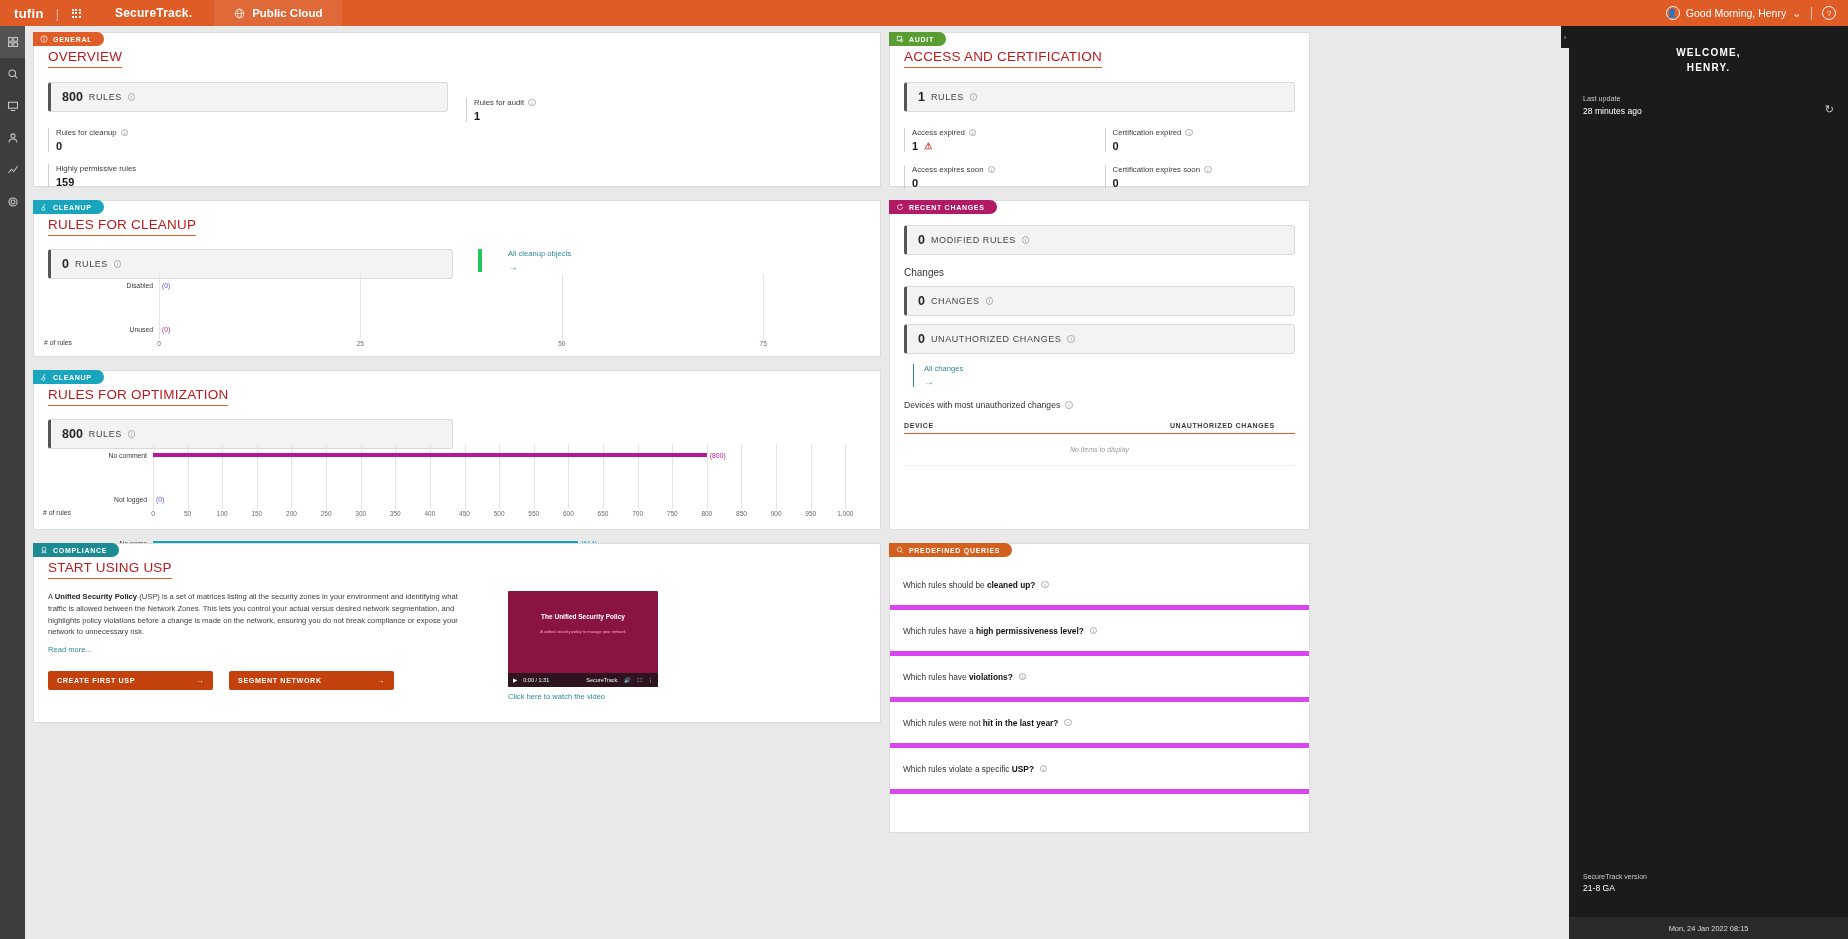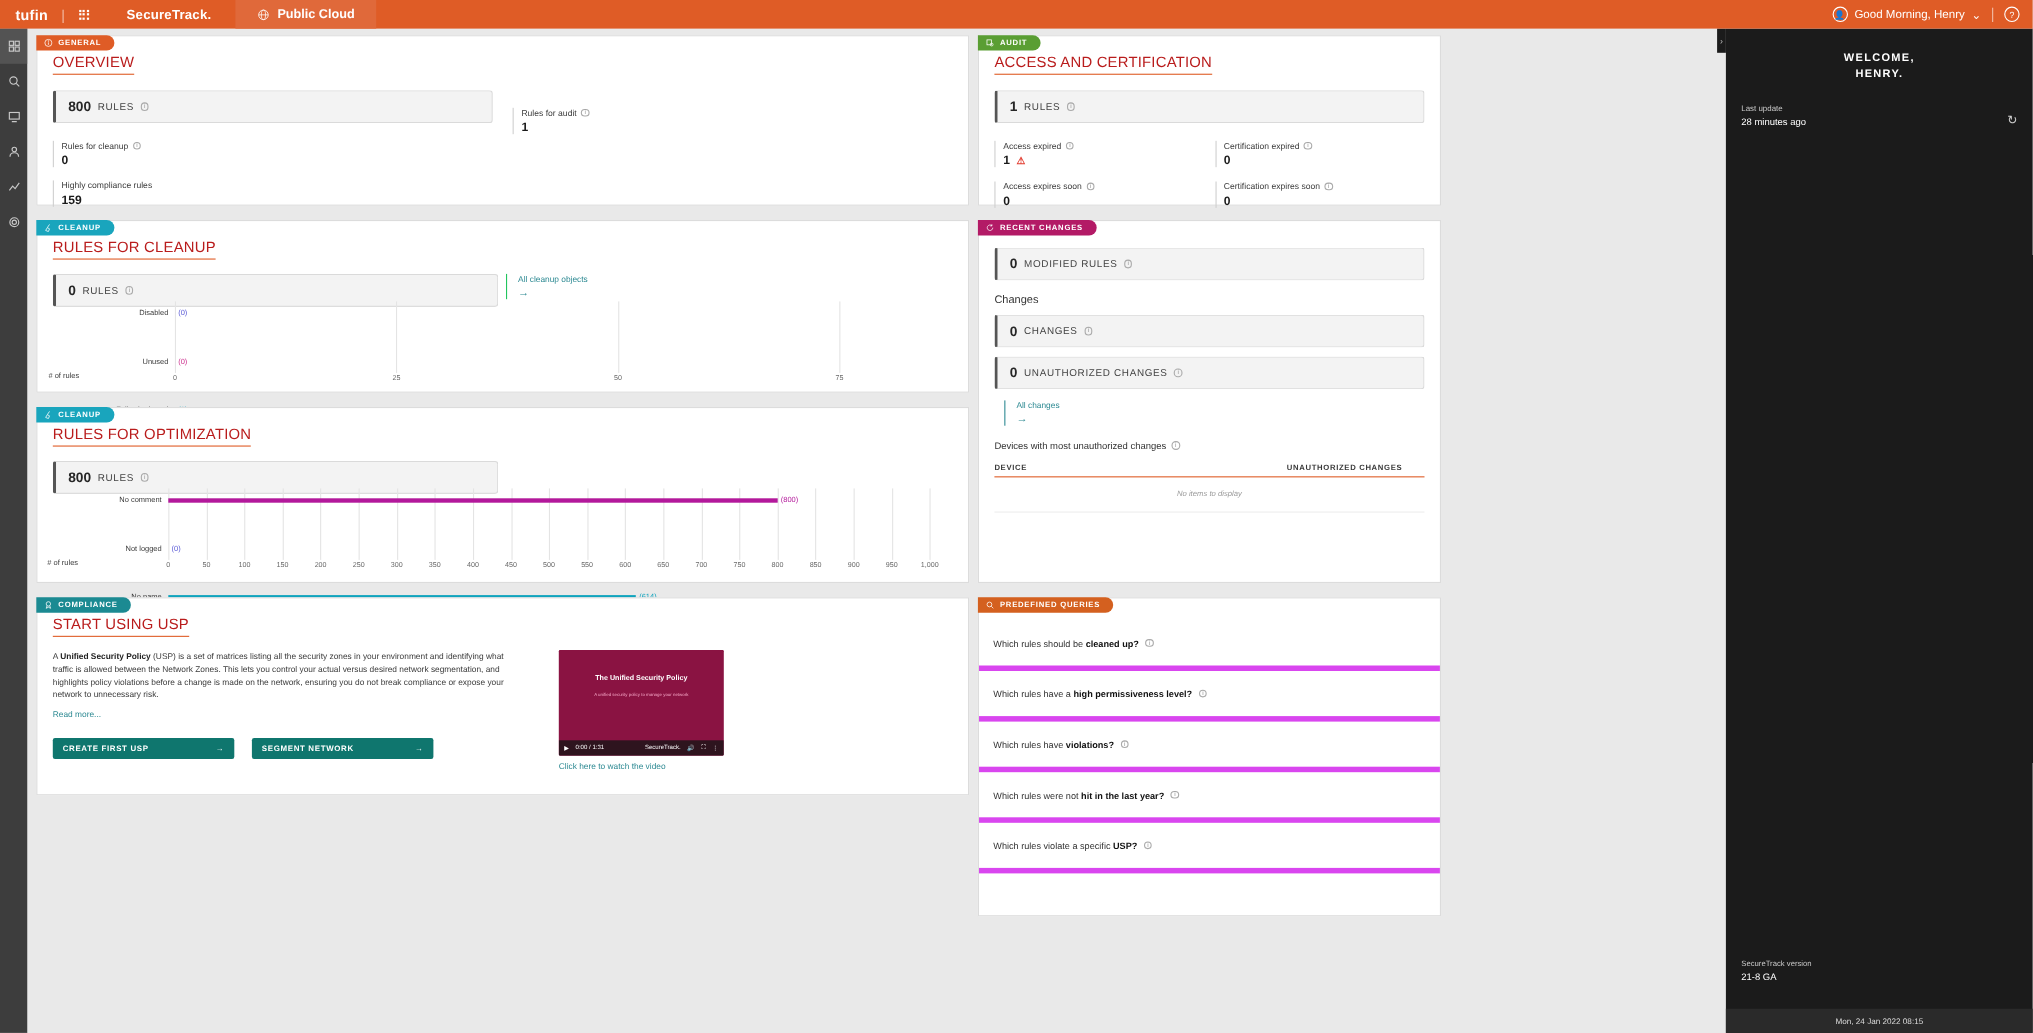--- a/index.html
+++ b/index.html
@@ -140,21 +140,21 @@
   }
   .dtable td {
     font-size: 7px; color: #9a9a9a; font-style: italic; text-align: center;
     padding: 12px 0; border-bottom: 1px solid #ededed;
   }
 
   
   .cbody { font-size: 7.6px; color: #3c3c3c; line-height: 1.55; }
   .cbody b { color: #222; }
   .btn-o {
-    height: 19px; width: 165px; background: #0f766e; border-radius: 2px;
+    height: 19px; width: 165px; background: #c2410c; border-radius: 2px;
     display: flex; align-items: center; justify-content: space-between;
     padding: 0 9px; color: #fff; font-size: 7.2px; font-weight: bold;
     letter-spacing: .6px; cursor: pointer; border: none;
     font-family: "Liberation Sans", sans-serif;
   }
   .video {
     width: 150px; height: 96px; background: #8a1342; position: relative;
     border-radius: 1px; overflow: hidden;
   }
   .v-t1 { position: absolute; top: 22px; left: 0; right: 0; text-align: center;
@@ -307,21 +307,21 @@
           </div>
           <div class="mini" style="margin-top:16px">
             <div class="mlbl">
               <span>Rules for cleanup</span>
               <span class="ico-i"></span>
             </div>
             <div class="mval">0</div>
           </div>
           <div class="mini" style="margin-top:12px">
             <div class="mlbl">
-              <span>Highly compliance rules</span>
+              <span>Highly permissive rules</span>
             </div>
             <div class="mval">159</div>
           </div>
         </div>
 
         <div style="flex:1">
           <div class="mini" style="margin-top:16px">
             <div class="mlbl">
               <span>Rules for audit</span>
               <span class="ico-i"></span>
@@ -343,21 +343,21 @@
       <div class="ptitle">RULES FOR CLEANUP</div>
 
       <div style="display:flex; margin:13px 14px 0 14px; align-items:flex-start;">
         <div style="flex:0 0 405px">
           <div class="statbox">
             <span class="num">0</span>
             <span class="lbl">RULES</span>
             <span class="ico-i"></span>
           </div>
         </div>
-        <div style="border-left:1px solid #22c55e; padding-left:10px; margin-left:7px;">
+        <div style="border-left:4px solid #22c55e; padding-left:26px; margin-left:25px;">
           <a class="tlink">All cleanup objects</a>
           <div class="tarrow">→</div>
         </div>
       </div>
 
       
       <div class="chart" style="position:absolute; left:125px; top:73px; width:685px; height:65px;">
         <div class="gridline" style="left:0%"></div>
         <div class="gridline" style="left:29.4%"></div>
         <div class="gridline" style="left:58.8%"></div>

